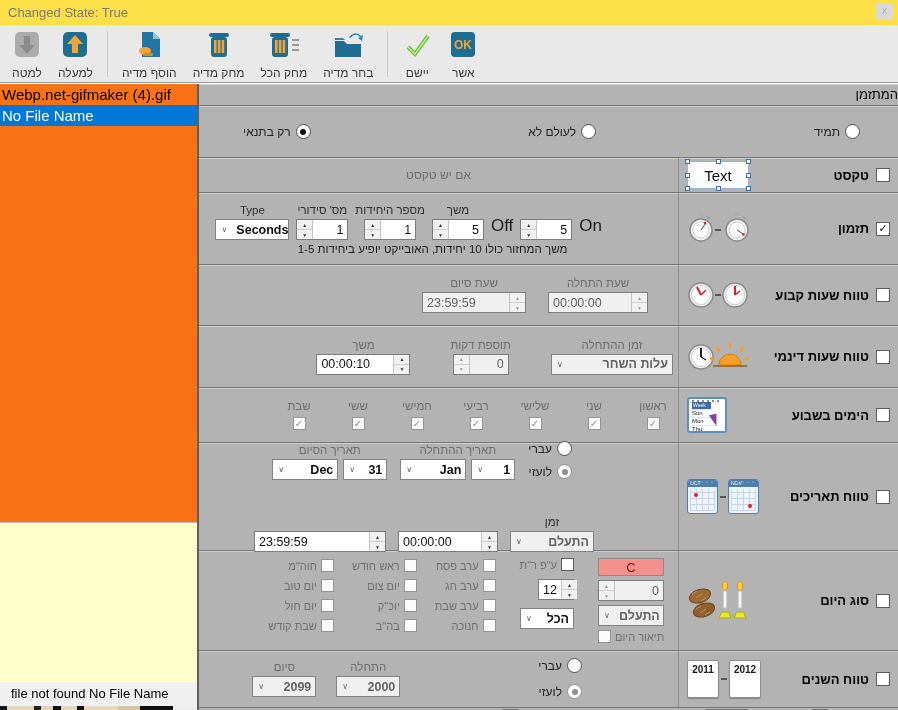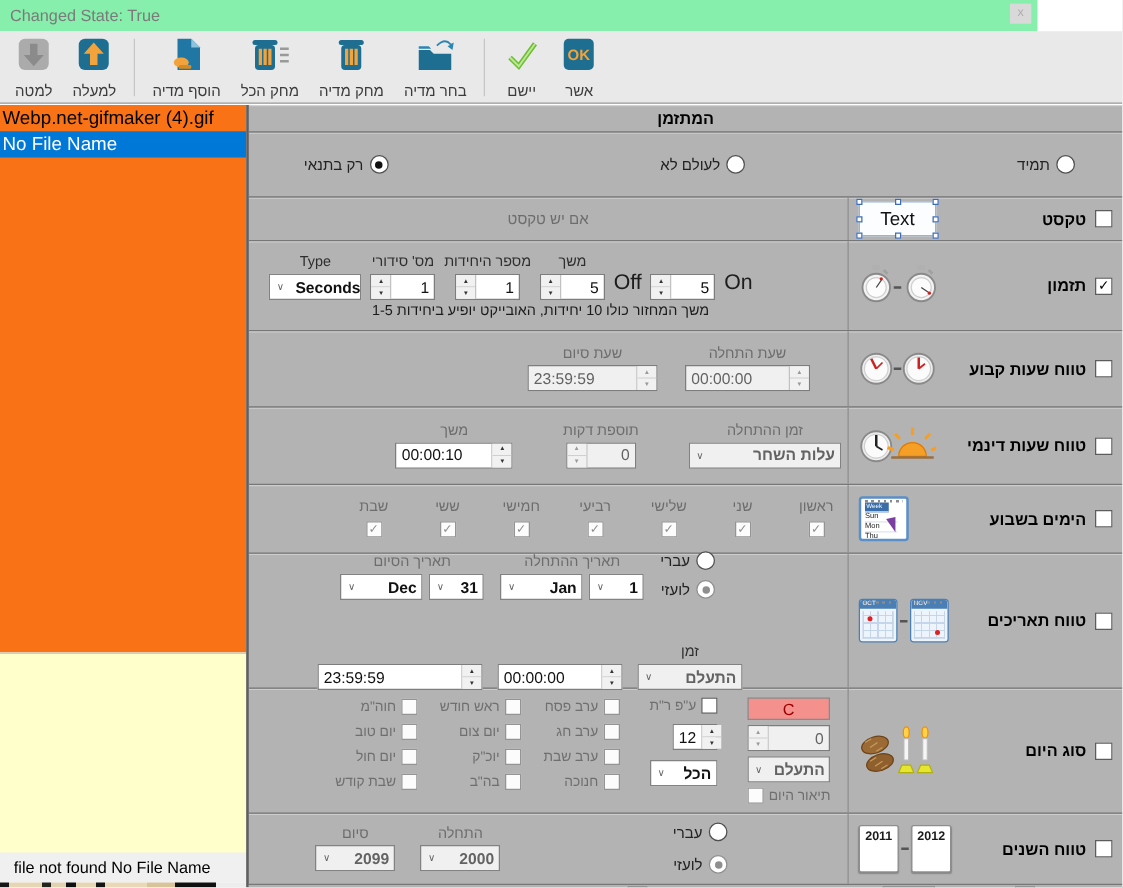--- a/index.html
+++ b/index.html
@@ -1,19 +1,19 @@
 <!DOCTYPE html>
 <html><head>
 <meta charset="utf-8">
 <style>
   html,body{margin:0;padding:0;background:#fff;}
   .app{position:relative;width:898px;height:710px;overflow:hidden;
        font-family:"Liberation Sans","DejaVu Sans",sans-serif;background:#fff;}
   
-  .titlebar{position:absolute;left:0;top:0;width:830px;height:25px;background:#86efac;}
+  .titlebar{position:absolute;left:0;top:0;width:898px;height:25px;background:#fde047;}
   .titlebar .wtitle{position:absolute;left:8px;top:5px;font-size:13px;color:#7a7a7a;}
   .closebtn{position:absolute;right:5px;top:3px;width:17px;height:16px;background:#d9d9d9;
             color:#adadad;font-size:10px;text-align:center;line-height:16px;}
   
   .toolbar{position:absolute;left:0;top:25px;width:898px;height:58px;background:#e9e9e9;
            border-bottom:1px solid #9a9a9a;display:flex;align-items:center;padding:0 4px;box-sizing:border-box;}
   .tbtn{display:flex;flex-direction:column;align-items:center;justify-content:flex-end;
         height:52px;padding:2px 8px;gap:2px;}
   .tbtn .tlabel{font-size:12px;color:#3c3c3c;white-space:nowrap;}
   .tsep{width:1px;height:46px;background:#c6c6c6;margin:0 6px;}
@@ -26,21 +26,21 @@
                border-top:1px solid #bdbdbd;}
   .statusbar{position:absolute;left:0;top:598px;width:197px;height:24px;background:#f0f0f0;
              font-size:13px;color:#000;line-height:24px;padding-left:11px;box-sizing:border-box;white-space:nowrap;}
   .imgsliver{position:absolute;left:0;top:622px;width:197px;height:4px;
      background:linear-gradient(90deg,#161616 0 7px,#e7d6b4 7px 34px,#23231c 34px 41px,
        #e3d2af 41px 53px,#101010 53px 61px,#e7d6b4 61px 77px,#141414 77px 84px,
        #ead9b6 84px 118px,#d9c49a 118px 140px,#101010 140px 173px,#ededed 173px 197px);}
   
   .mainpanel{position:absolute;left:197px;top:84px;width:701px;height:626px;background:#b3b3b3;
              border-left:2px solid #5f5f5f;box-sizing:border-box;direction:rtl;}
-  .phead{height:21px;line-height:21px;text-align:center;font-size:13px;font-weight:bold;color:#000;
+  .phead{height:21px;line-height:21px;text-align:right;font-size:13px;font-weight:normal;color:#000;
          border-bottom:1px solid #777;box-shadow:inset 0 1px 0 rgba(255,255,255,.4);}
   .row{display:flex;direction:rtl;border-bottom:1px solid #777;box-sizing:border-box;
        box-shadow:inset 0 1px 0 rgba(255,255,255,.35);}
   .rowlabel{width:220px;flex:0 0 220px;display:flex;align-items:center;gap:7px;padding:0 8px;
             border-left:1px solid #8e8e8e;box-sizing:border-box;}
   .seclabel{font-size:13px;font-weight:bold;color:#000;white-space:nowrap;}
   .iconwrap{margin-right:auto;display:flex;align-items:center;direction:ltr;}
   .rowcontent{flex:1;min-width:0;}
   
   .cb{width:14px;height:14px;background:#fff;border:1px solid #5c5c5c;box-sizing:border-box;
@@ -172,44 +172,44 @@
             <path d="M8 2 h11 l7 7 v18 h-18 z" fill="#2077a3"></path>
             <path d="M19 2 l7 7 h-7 z" fill="#8fc3dd"></path>
             <ellipse cx="11" cy="21" rx="6" ry="4" fill="#f2a33c"></ellipse>
             <rect x="9" y="23" width="10" height="3" rx="1" fill="#d88a1f"></rect>
           </svg>
       </span>
       <span class="tlabel">הוסף מדיה</span>
     </div>
     <div class="tbtn">
       <span>
+        <svg width="30" height="30" viewBox="0 0 30 30">
+            <rect x="7" y="7" width="16" height="20" rx="3" fill="#1d6e91"></rect>
+            <rect x="5" y="3" width="20" height="4" rx="2" fill="#1d6e91"></rect>
+            <rect x="10" y="10" width="2.6" height="13" fill="#f2a33c"></rect>
+            <rect x="13.8" y="10" width="2.6" height="13" fill="#f2a33c"></rect>
+            <rect x="17.6" y="10" width="2.6" height="13" fill="#f2a33c"></rect>
+          </svg>
+      </span>
+      <span class="tlabel">מחק מדיה</span>
+    </div>
+    <div class="tbtn">
+      <span>
         <svg width="32" height="30" viewBox="0 0 32 30">
             <rect x="4" y="7" width="16" height="20" rx="3" fill="#1d6e91"></rect>
             <rect x="2" y="3" width="20" height="4" rx="2" fill="#1d6e91"></rect>
             <rect x="7" y="10" width="2.6" height="13" fill="#f2a33c"></rect>
             <rect x="10.8" y="10" width="2.6" height="13" fill="#f2a33c"></rect>
             <rect x="14.6" y="10" width="2.6" height="13" fill="#f2a33c"></rect>
             <rect x="24" y="9" width="7" height="2" fill="#9a9a9a"></rect>
             <rect x="24" y="14" width="7" height="2" fill="#9a9a9a"></rect>
             <rect x="24" y="19" width="7" height="2" fill="#9a9a9a"></rect>
           </svg>
       </span>
       <span class="tlabel">מחק הכל</span>
-    </div>
-    <div class="tbtn">
-      <span>
-        <svg width="30" height="30" viewBox="0 0 30 30">
-            <rect x="7" y="7" width="16" height="20" rx="3" fill="#1d6e91"></rect>
-            <rect x="5" y="3" width="20" height="4" rx="2" fill="#1d6e91"></rect>
-            <rect x="10" y="10" width="2.6" height="13" fill="#f2a33c"></rect>
-            <rect x="13.8" y="10" width="2.6" height="13" fill="#f2a33c"></rect>
-            <rect x="17.6" y="10" width="2.6" height="13" fill="#f2a33c"></rect>
-          </svg>
-      </span>
-      <span class="tlabel">מחק מדיה</span>
     </div>
     <div class="tbtn">
       <span>
         <svg width="32" height="30" viewBox="0 0 32 30">
             <path d="M3 11 h9 l3 3 h14 v13 h-26 z" fill="#1d6e91"></path>
             <path d="M3 11 v-3 h8 l2 2 h-10 z" fill="#2b86b4"></path>
             <path d="M18 8 q6 -6 10 -1 l-2 1 4 3 1 -6 -2 1 q-5 -6 -12 1 z" fill="#2b86b4"></path>
           </svg>
       </span>
       <span class="tlabel">בחר מדיה</span>

